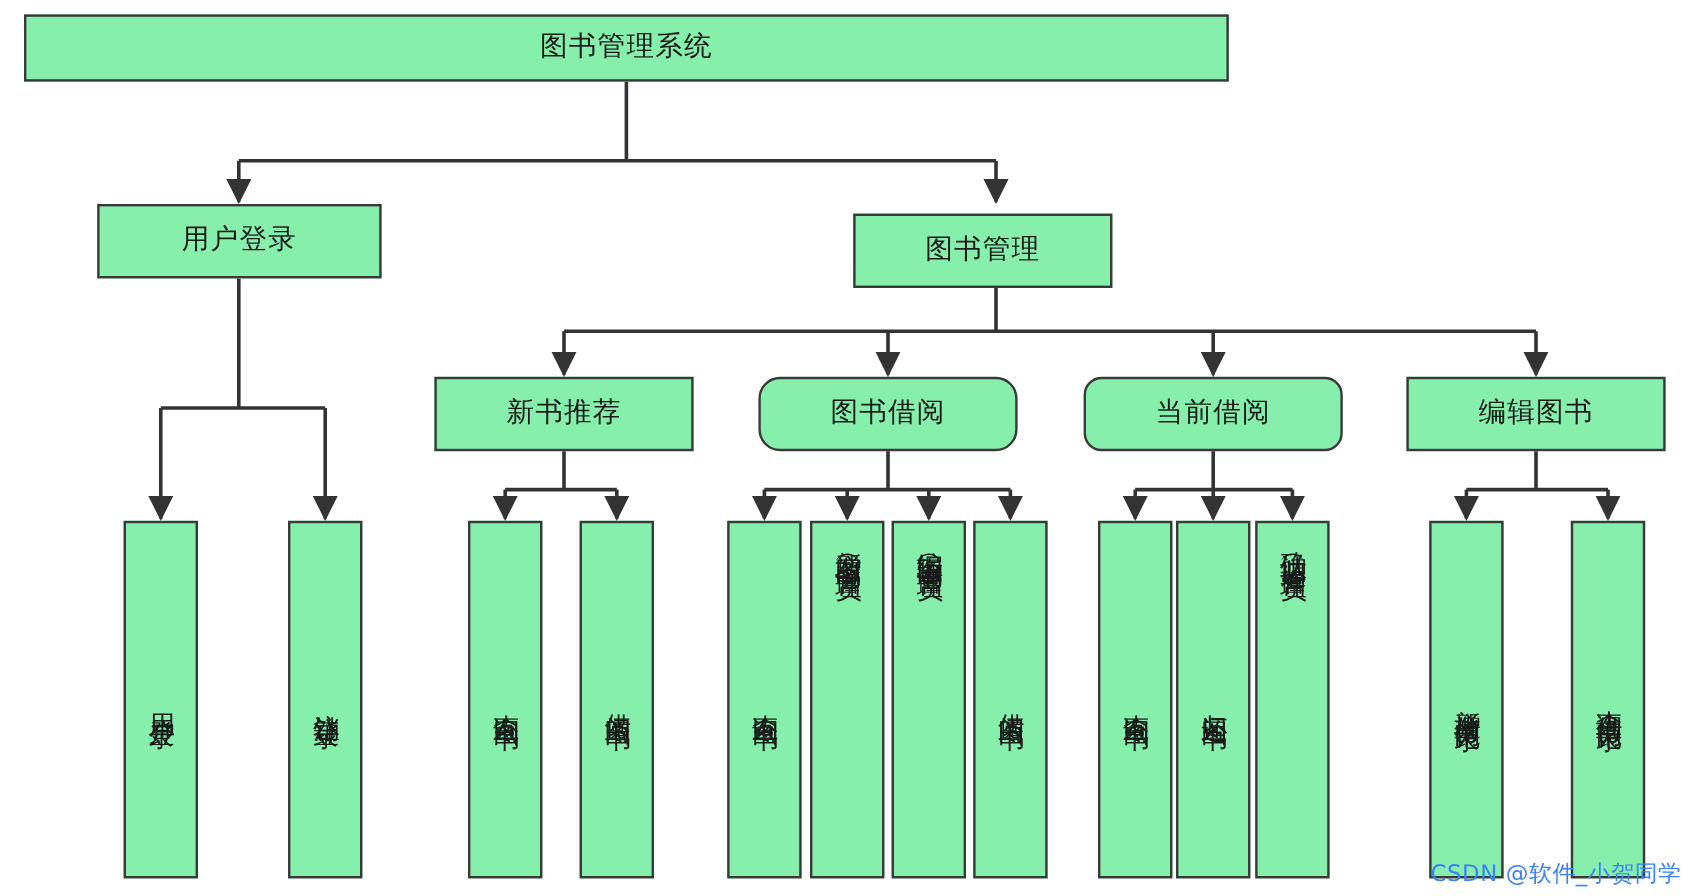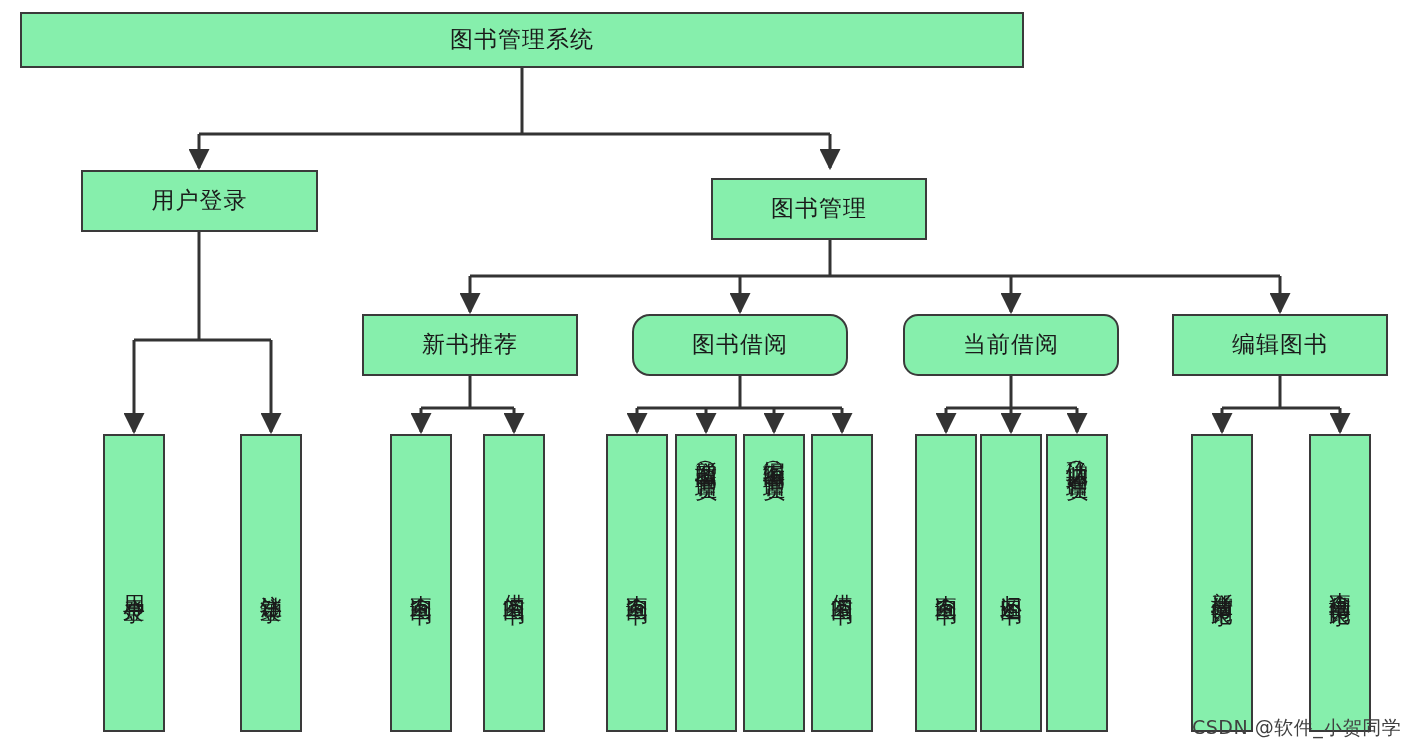--- a/index.html
+++ b/index.html
@@ -58,21 +58,21 @@
     letter-spacing: 3px;
     white-space: nowrap;
     display: block;
   }
   .node.v.centered {
     align-items: center;
     padding-top: 0;
   }
   .watermark {
     position: absolute;
-    color: #404040;
+    color: #3b82f6;
     font-size: 19px;
     letter-spacing: 0.5px;
     white-space: nowrap;
     user-select: none;
   }
 </style>
 </head>
 <body>
 
 <div id="canvas">

